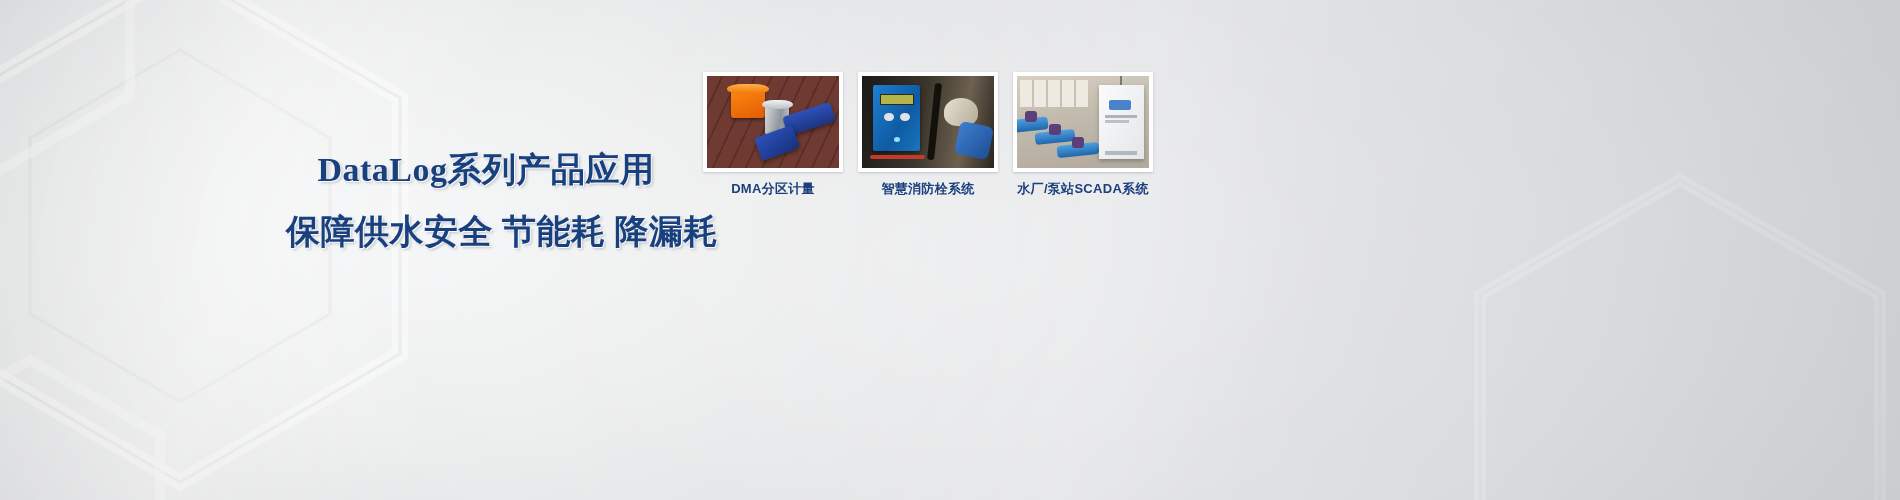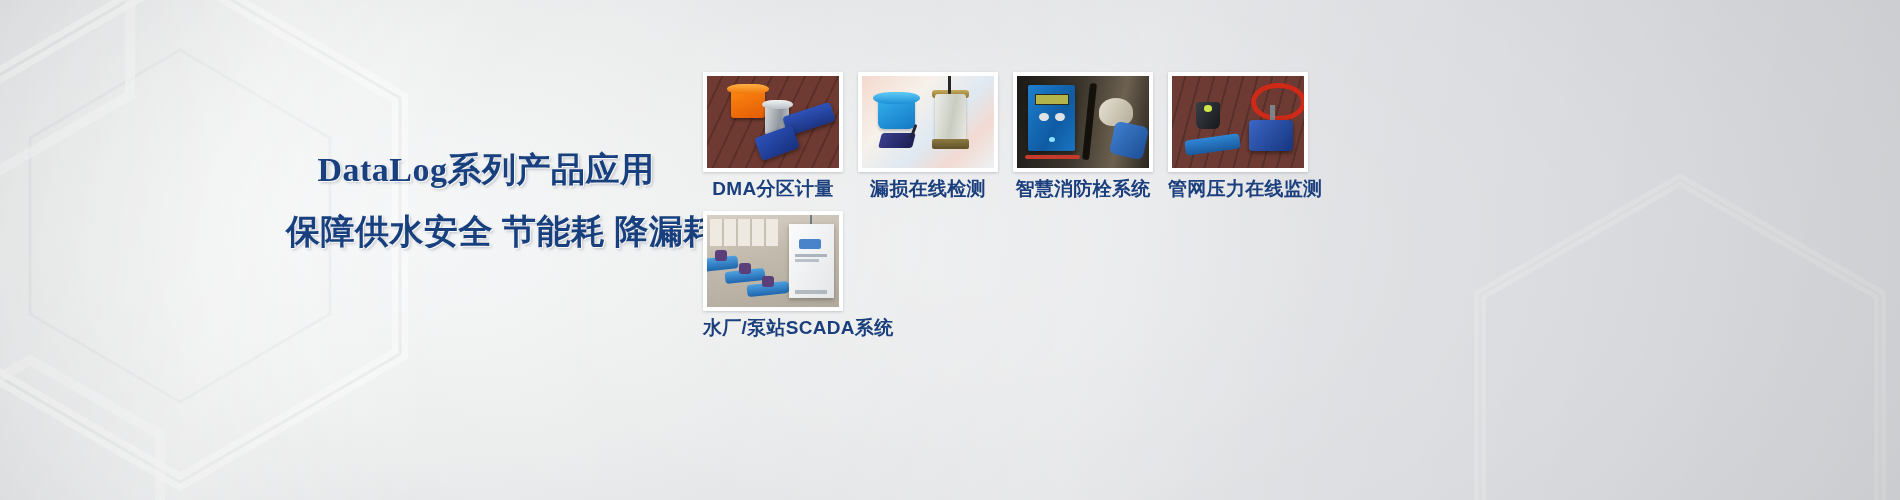--- a/index.html
+++ b/index.html
@@ -65,21 +65,21 @@
   .thumb{
     width:140px;height:100px;
     background:#ffffff;
     padding:4px;box-sizing:border-box;
     box-shadow:0 1px 3px rgba(40,50,70,.22);
     border-radius:1px;
   }
   .photo{width:100%;height:100%;position:relative;overflow:hidden;}
   .caption{
     margin-top:9px;text-align:center;
-    font-size:19px;line-height:16px;font-weight:bold;
+    font-size:13px;line-height:16px;font-weight:bold;
     color:#1b3f7d;letter-spacing:.3px;white-space:nowrap;
   }
 
   
   .p-brick{background:
       repeating-linear-gradient(115deg,#6e3a32 0 13px,#5b2f28 13px 15px),
       repeating-linear-gradient(25deg,#7a4038 0 13px,#5b2f28 13px 15px),
       #6a372f;}
   .p-studio{background:linear-gradient(135deg,#f3d9cf 0%,#f7f1ea 32%,#dfe9f2 58%,#f2dad2 78%,#eef2f5 100%);}
   .p-studio2{background:linear-gradient(130deg,#f7e2d4 0%,#fbf7f2 30%,#e2eef7 62%,#f8e7da 100%);}
@@ -224,35 +224,20 @@
             <span class="sh c1-orange-lid"></span>
           <span class="sh c1-steel"></span>
             <span class="sh c1-steel-lid"></span>
           <span class="sh c1-pipe"></span>
             <span class="sh c1-flange"></span>
         </div>
       </div>
       <div class="caption">DMA分区计量</div>
     </div>
 
-    <div class="card">
-      <div class="thumb">
-        <div class="photo p-studio">
-          <span class="sh c2-blue"></span>
-            <span class="sh c2-blue-top"></span>
-          <span class="sh c2-cap"></span>
-            <span class="sh c2-log"></span>
-          <span class="sh c2-ant"></span>
-            <span class="sh c2-base"></span>
-          <span class="sh c2-mod"></span>
-            <span class="sh c2-ant2"></span>
-        </div>
-      </div>
-      <div class="caption">漏损在线检测</div>
-    </div>
 
 
 
 
     <div class="card">
       <div class="thumb">
         <div class="photo">
           <span class="sh c6-dark"></span>
           <span class="sh c6-valve"></span>
             <span class="sh c6-pipe"></span>
@@ -261,33 +246,20 @@
             <span class="sh c6-disp"></span>
           <span class="sh c6-b1"></span>
             <span class="sh c6-b2"></span>
           <span class="sh c6-led"></span>
             <span class="sh c6-wire"></span>
         </div>
       </div>
       <div class="caption">智慧消防栓系统</div>
     </div>
 
-    <div class="card">
-      <div class="thumb">
-        <div class="photo p-brick2">
-          <span class="sh c7-hand"></span>
-            <span class="sh c7-stem"></span>
-          <span class="sh c7-valve"></span>
-            <span class="sh c7-pipe"></span>
-          <span class="sh c7-sens"></span>
-            <span class="sh c7-led"></span>
-        </div>
-      </div>
-      <div class="caption">管网压力在线监测</div>
-    </div>
 
     <div class="card">
       <div class="thumb">
         <div class="photo">
           <span class="sh c8-wall"></span>
             <span class="sh c8-grid"></span>
           <span class="sh c8-pipe1"></span>
             <span class="sh c8-pipe2"></span>
             <span class="sh c8-pipe3"></span>
           <span class="sh c8-m1"></span>

